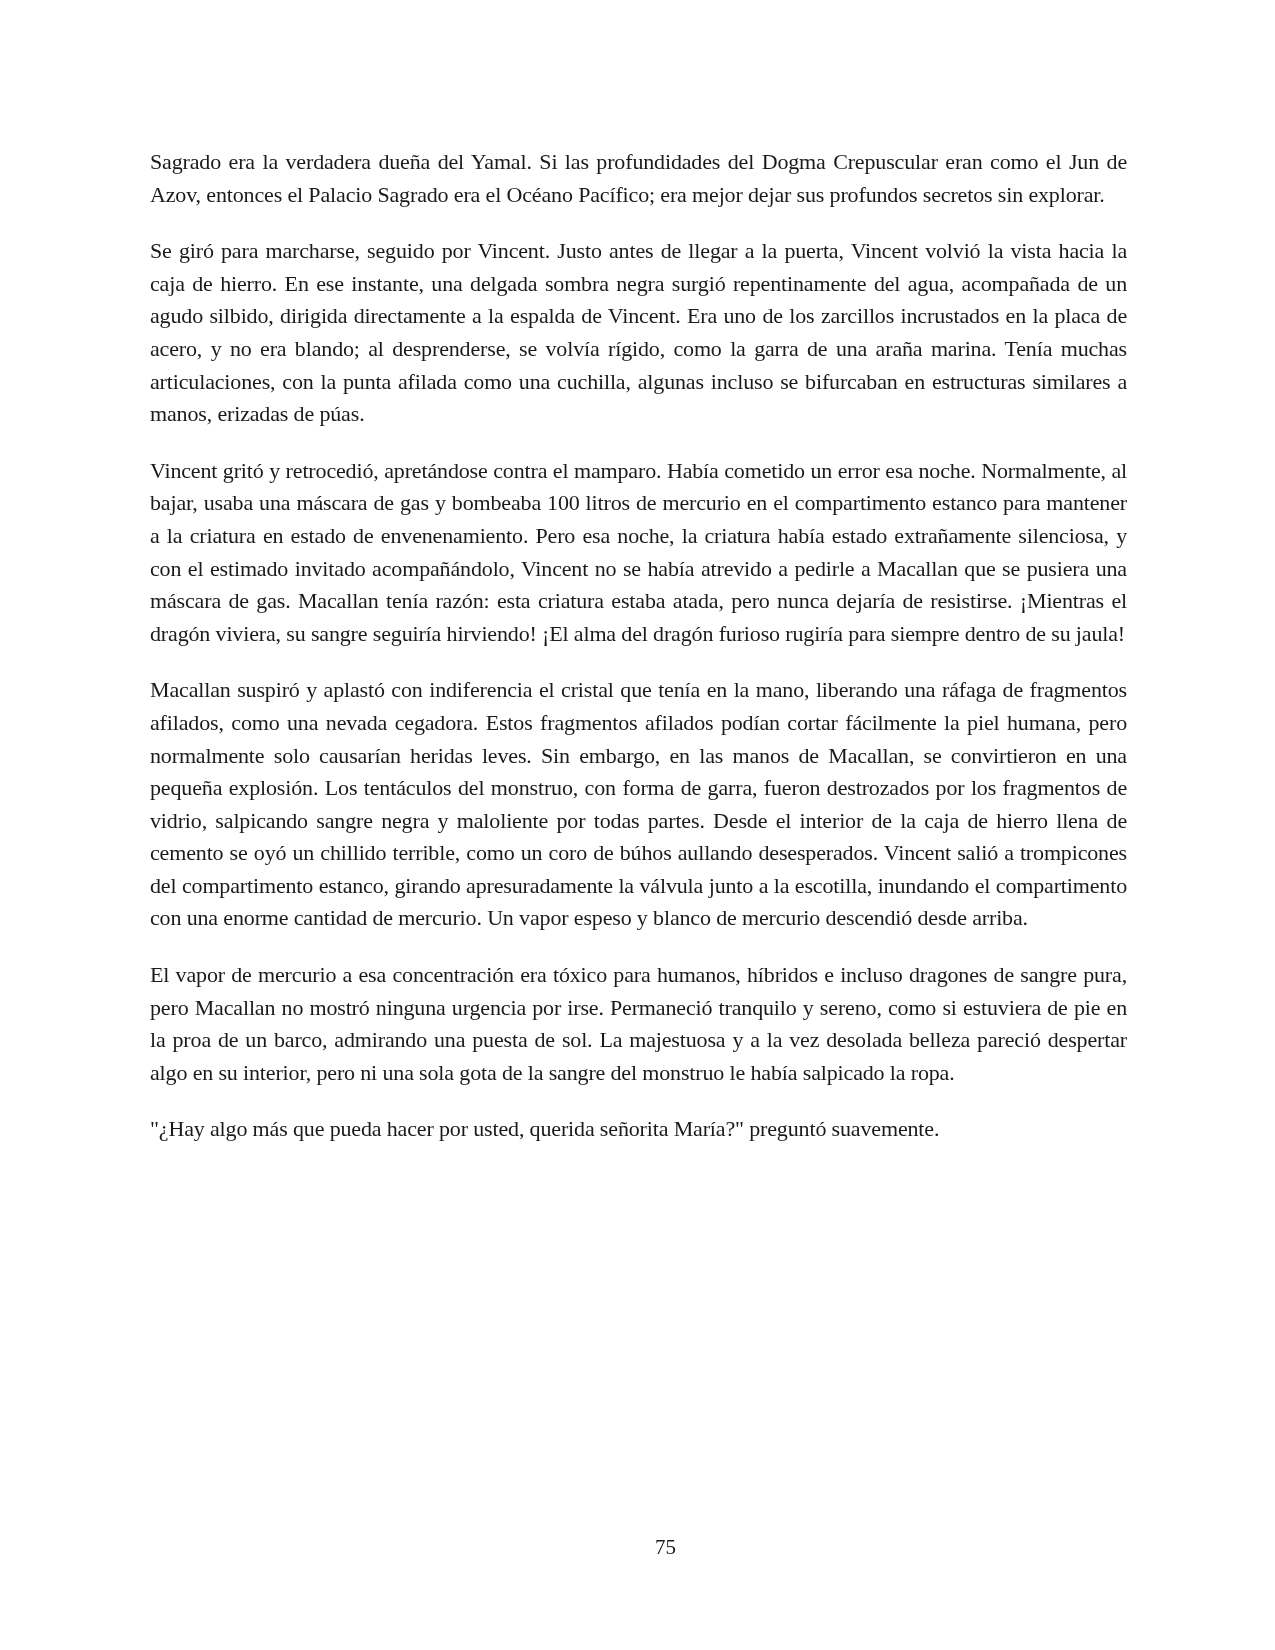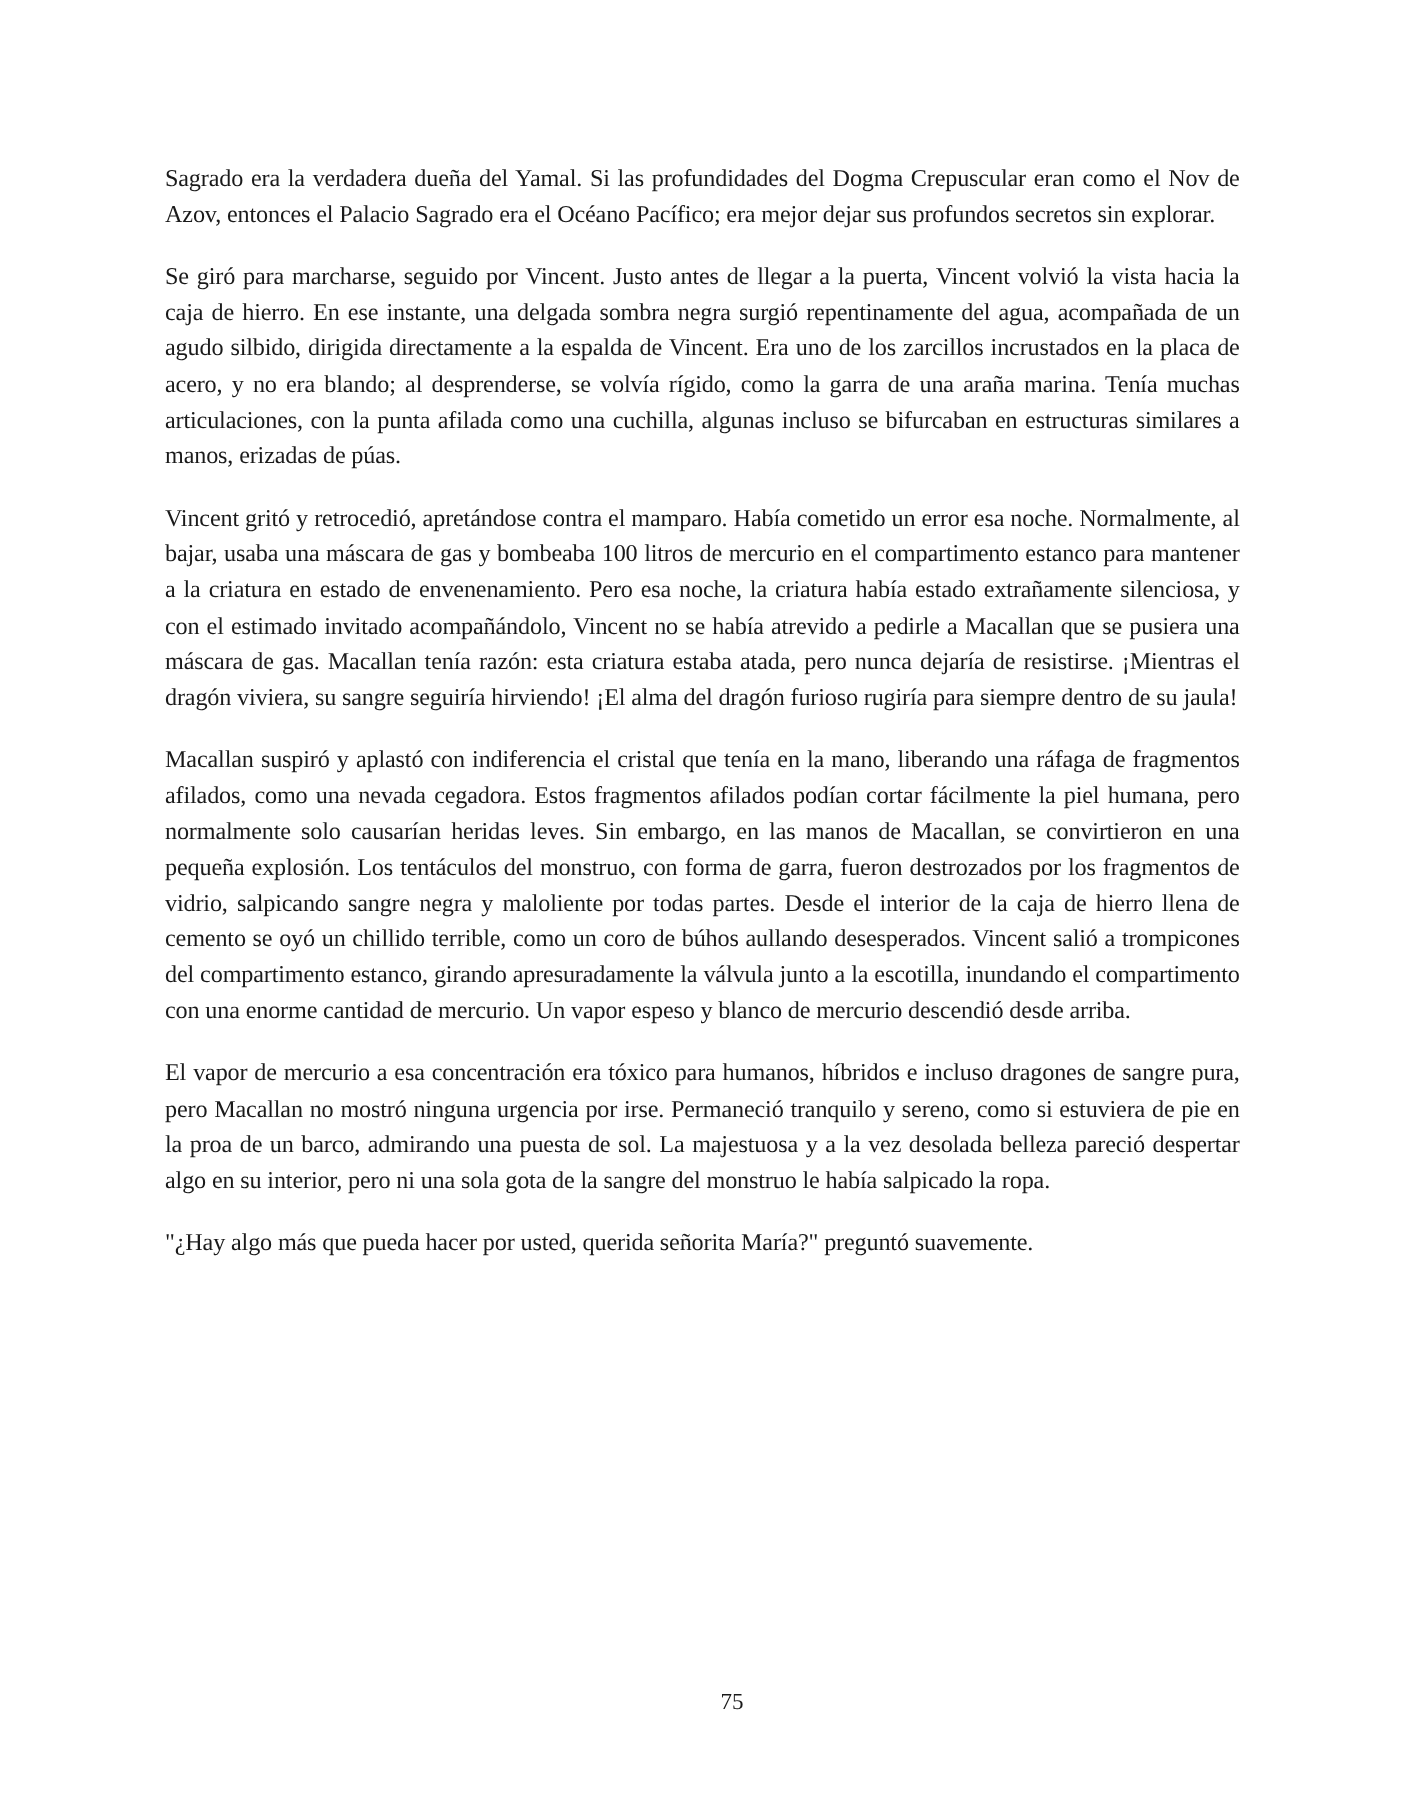--- a/index.html
+++ b/index.html
@@ -39,21 +39,21 @@
       text-align: center;
       font-size: 21px;
       line-height: 26px;
       padding-left: 28px;
     }
   </style>
 </head>
 <body>
 
 <div class="page">
-  <p class="para">Sagrado era la verdadera dueña del Yamal. Si las profundidades del Dogma Crepuscular eran como el Nov de Azov, entonces el Palacio Sagrado era el Océano Pacífico; era mejor dejar sus profundos secretos sin explorar.</p>
+  <p class="para">Sagrado era la verdadera dueña del Yamal. Si las profundidades del Dogma Crepuscular eran como el Jun de Azov, entonces el Palacio Sagrado era el Océano Pacífico; era mejor dejar sus profundos secretos sin explorar.</p>
   <p class="para">Se giró para marcharse, seguido por Vincent. Justo antes de llegar a la puerta, Vincent volvió la vista hacia la caja de hierro. En ese instante, una delgada sombra negra surgió repentinamente del agua, acompañada de un agudo silbido, dirigida directamente a la espalda de Vincent. Era uno de los zarcillos incrustados en la placa de acero, y no era blando; al desprenderse, se volvía rígido, como la garra de una araña marina. Tenía muchas articulaciones, con la punta afilada como una cuchilla, algunas incluso se bifurcaban en estructuras similares a manos, erizadas de púas.</p>
   <p class="para">Vincent gritó y retrocedió, apretándose contra el mamparo. Había cometido un error esa noche. Normalmente, al bajar, usaba una máscara de gas y bombeaba 100 litros de mercurio en el compartimento estanco para mantener a la criatura en estado de envenenamiento. Pero esa noche, la criatura había estado extrañamente silenciosa, y con el estimado invitado acompañándolo, Vincent no se había atrevido a pedirle a Macallan que se pusiera una máscara de gas. Macallan tenía razón: esta criatura estaba atada, pero nunca dejaría de resistirse. ¡Mientras el dragón viviera, su sangre seguiría hirviendo! ¡El alma del dragón furioso rugiría para siempre dentro de su jaula!</p>
   <p class="para">Macallan suspiró y aplastó con indiferencia el cristal que tenía en la mano, liberando una ráfaga de fragmentos afilados, como una nevada cegadora. Estos fragmentos afilados podían cortar fácilmente la piel humana, pero normalmente solo causarían heridas leves. Sin embargo, en las manos de Macallan, se convirtieron en una pequeña explosión. Los tentáculos del monstruo, con forma de garra, fueron destrozados por los fragmentos de vidrio, salpicando sangre negra y maloliente por todas partes. Desde el interior de la caja de hierro llena de cemento se oyó un chillido terrible, como un coro de búhos aullando desesperados. Vincent salió a trompicones del compartimento estanco, girando apresuradamente la válvula junto a la escotilla, inundando el compartimento con una enorme cantidad de mercurio. Un vapor espeso y blanco de mercurio descendió desde arriba.</p>
   <p class="para">El vapor de mercurio a esa concentración era tóxico para humanos, híbridos e incluso dragones de sangre pura, pero Macallan no mostró ninguna urgencia por irse. Permaneció tranquilo y sereno, como si estuviera de pie en la proa de un barco, admirando una puesta de sol. La majestuosa y a la vez desolada belleza pareció despertar algo en su interior, pero ni una sola gota de la sangre del monstruo le había salpicado la ropa.</p>
   <p class="para last">"¿Hay algo más que pueda hacer por usted, querida señorita María?" preguntó suavemente.</p>
 </div>
 
 <div class="page-number">75</div>
 
 </body></html>

